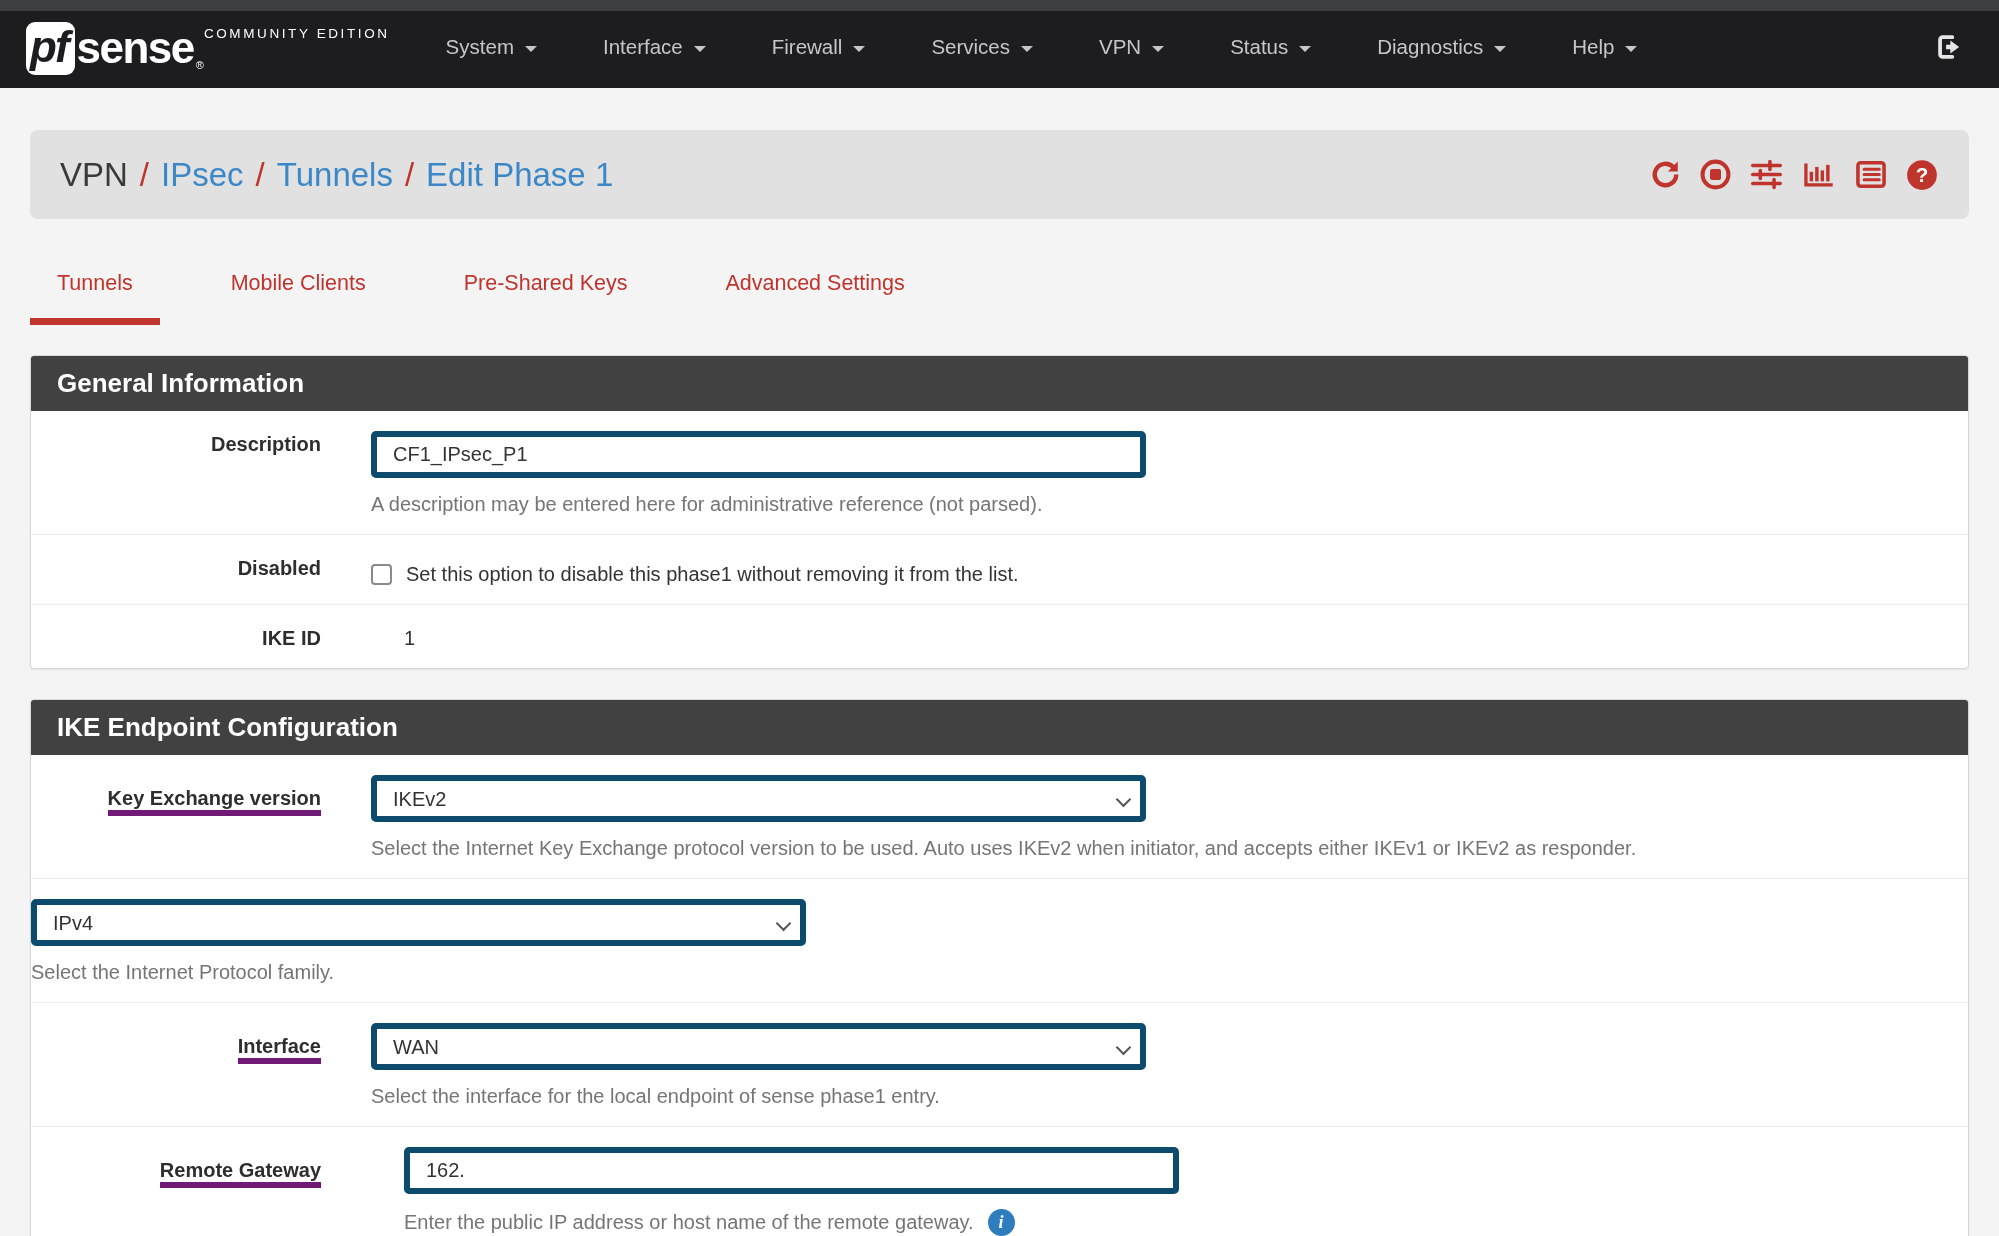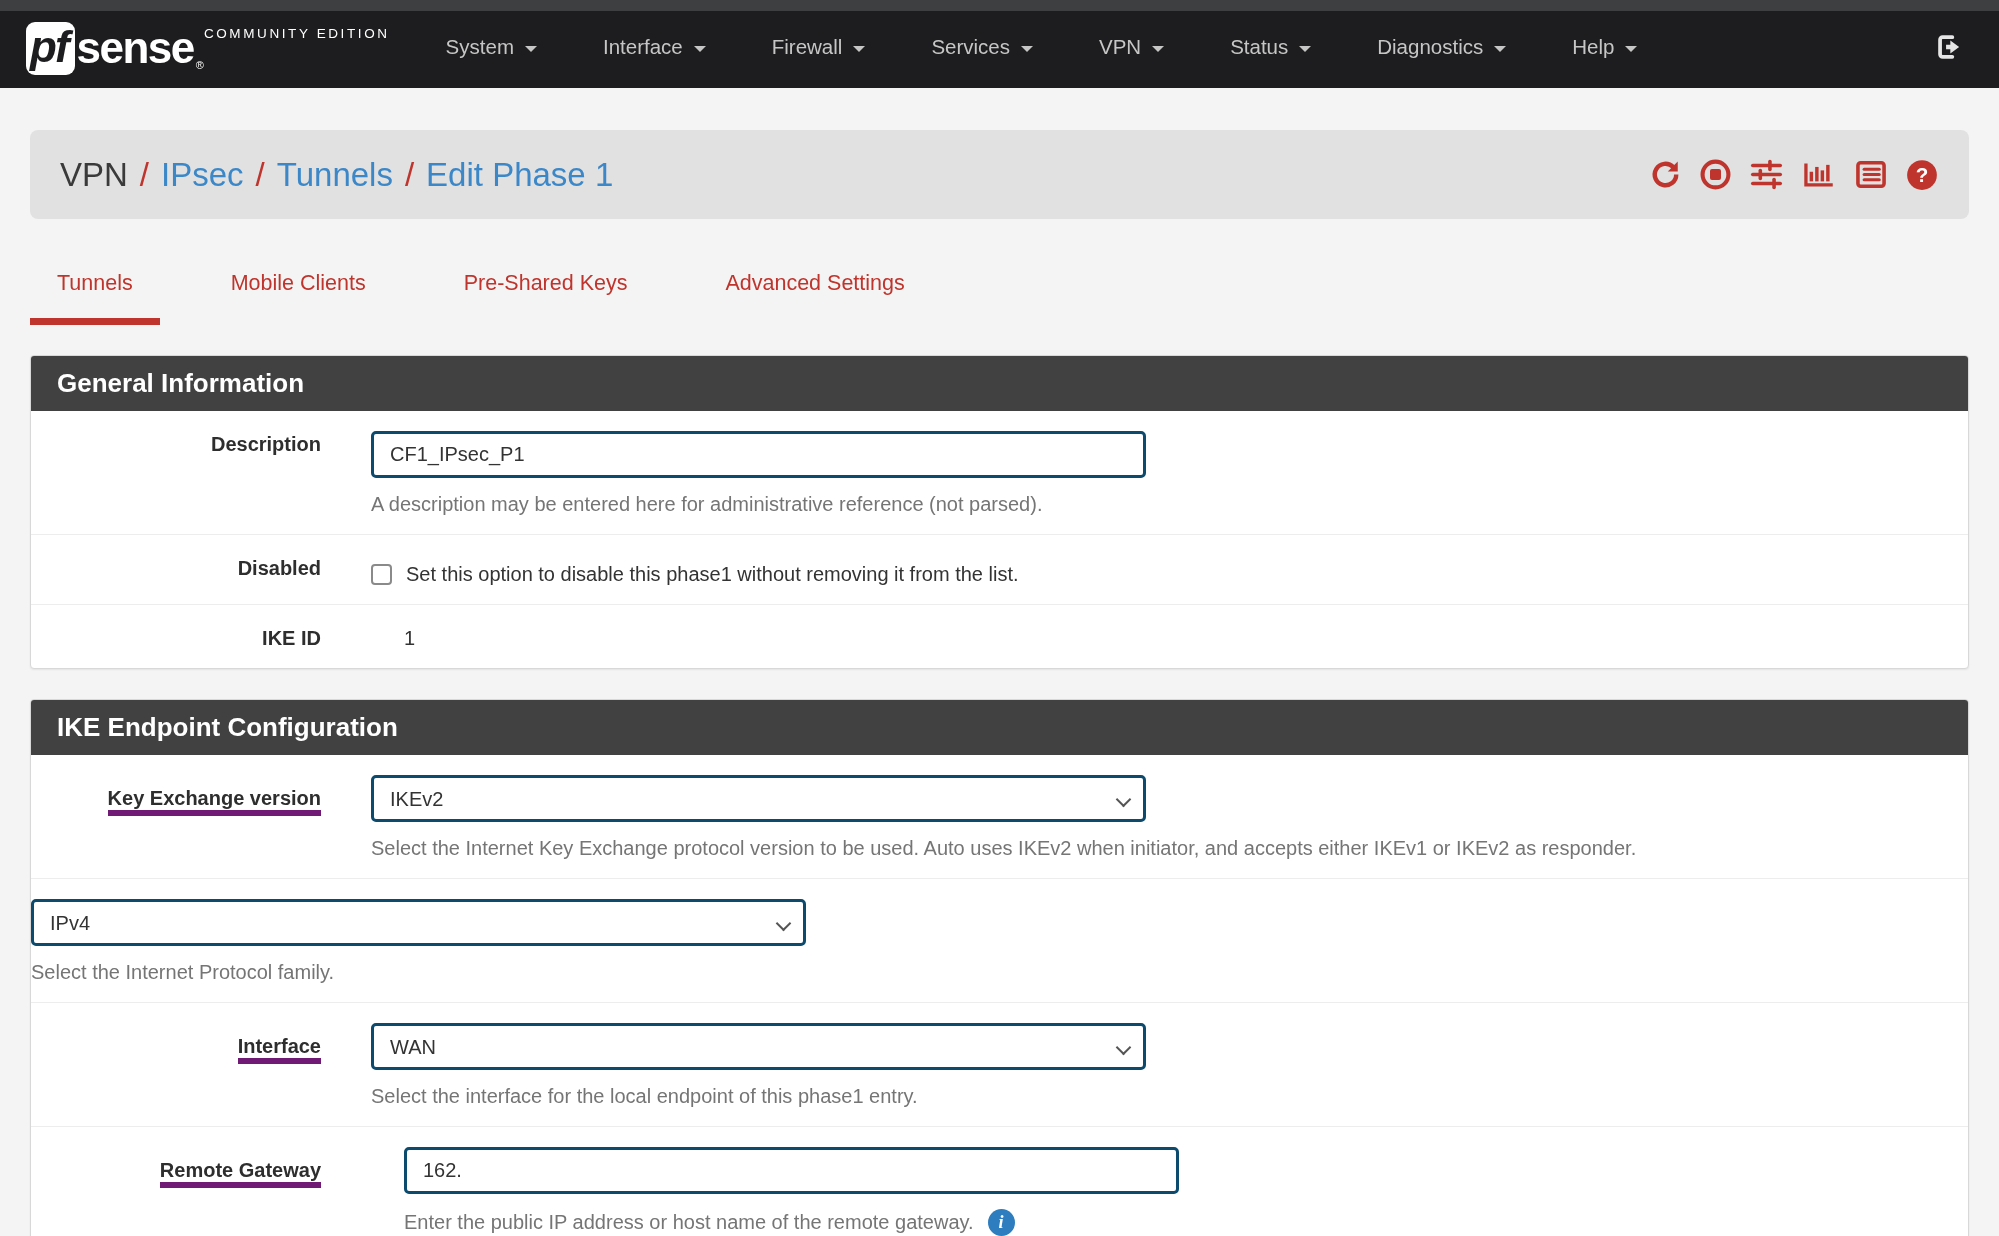--- a/index.html
+++ b/index.html
@@ -74,21 +74,21 @@
   .form-row:last-child { border-bottom:none;gap:33px; }
   .row-label {
     flex:0 0 340px; text-align:right; padding-right:50px; padding-top:12px;
     font-weight:bold; font-size:20px; color:#2e2e2e;
   }
   .row-label.plain { padding-top:2px; }
   .row-label .u { border-bottom:6px solid #701a75; padding-bottom:1px; }
   .row-field { flex:1; }
 
   .text-input, .sel {
-    width:775px; height:47px; background:#fff; border:3px solid #0c4a6e; border-radius:5px;
+    width:775px; height:47px; background:#fff; border:6px solid #0c4a6e; border-radius:5px;
     font-size:20px; color:#333; padding:0 16px; font-family:"Liberation Sans", sans-serif;
   }
   .sel { appearance:none; -webkit-appearance:none; padding-right:24px; }
   .sel-wrap { position:relative; width:775px; }
   .sel-chev {
     position:absolute; right:17px; top:19px; width:11px; height:11px; pointer-events:none;
     border-right:2px solid #555; border-bottom:2px solid #555; transform:rotate(45deg);
   }
   .help { margin-top:15px; color:#757575; font-size:20px; display:flex; align-items:center; }
 
@@ -299,21 +299,21 @@
     <div class="row-label">
       <span class="u">Interface</span>
     </div>
     <div class="row-field">
       <div class="sel-wrap">
         <select class="sel">
           <option>WAN</option>
         </select>
         <span class="sel-chev"></span>
       </div>
-      <div class="help">Select the interface for the local endpoint of this phase1 entry.</div>
+      <div class="help">Select the interface for the local endpoint of sense phase1 entry.</div>
     </div>
   </div>
 
   <div class="form-row">
     <div class="row-label">
       <span class="u">Remote Gateway</span>
     </div>
     <div class="row-field">
       <input class="text-input" type="text" value="162." style="">
       <div class="help">

